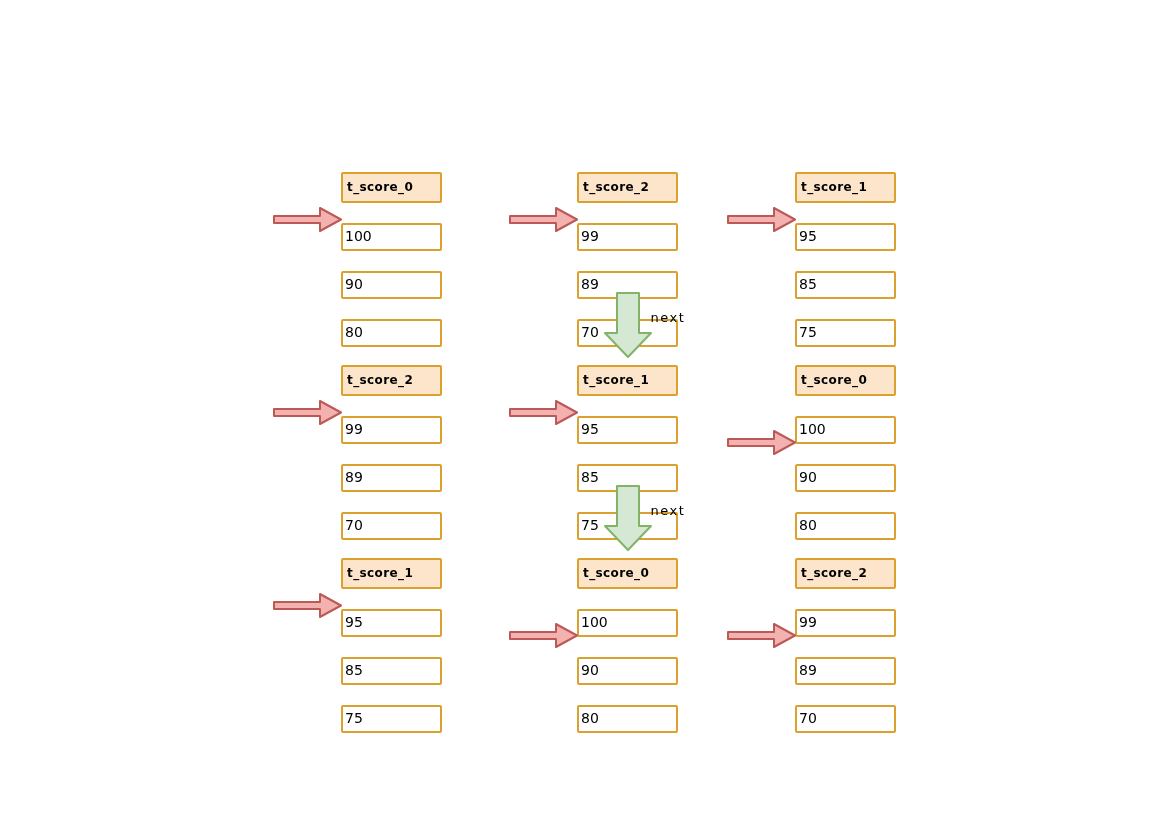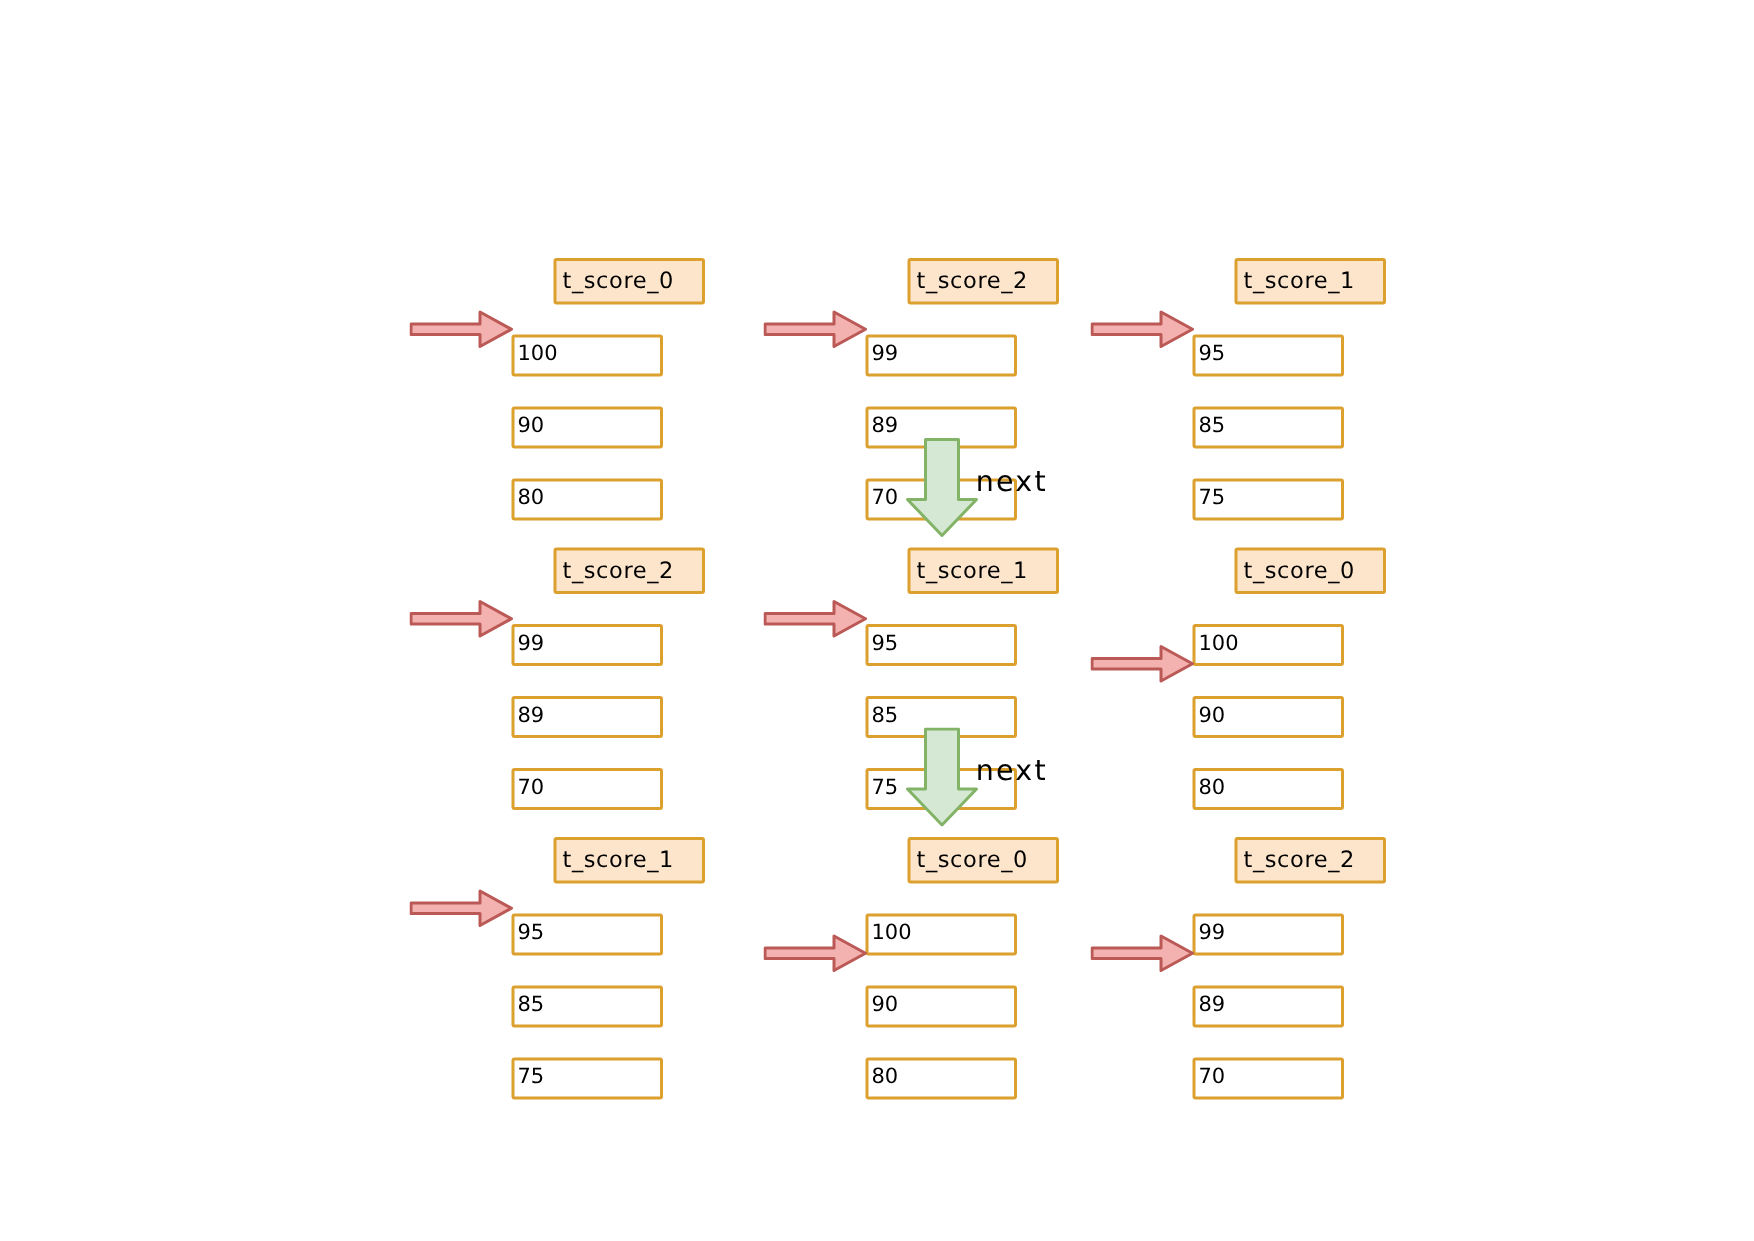--- a/index.html
+++ b/index.html
@@ -4,33 +4,33 @@
 <style>
   html,body{margin:0;padding:0;background:#ffffff;}
   #canvas{
     position:relative;width:1169px;height:827px;background:#ffffff;
     font-family:"DejaVu Sans",sans-serif;overflow:hidden;
   }
   .dtable{position:absolute;width:101px;}
   .thead{
     box-sizing:border-box;width:101px;height:31px;
     background:var(--hdr-fill);border:2px solid var(--tbl-border);
-    border-radius:2px;font-weight:normal;font-size:15px;line-height:26px;
+    border-radius:2px;font-weight:bold;font-size:12px;line-height:26px;
     padding-left:4px;letter-spacing:.4px;color:var(--txt);
-    white-space:nowrap;overflow:hidden;margin-left:28px;
+    white-space:nowrap;overflow:hidden;
   }
   .tcell{
     box-sizing:border-box;width:101px;height:28px;margin-top:20px;
     background:var(--cell-fill);border:2px solid var(--tbl-border);
     border-radius:2px;font-size:14px;line-height:23px;
     padding-left:2px;color:var(--txt);
   }
   .pointer-arrow,.next-arrow{position:absolute;display:block;}
   .next-label{
-    position:absolute;font-size:19px;color:var(--txt);
+    position:absolute;font-size:13px;color:var(--txt);
     letter-spacing:1.5px;white-space:nowrap;
   }
 </style>
 </head>
 <body>
 
 <div id="canvas" style="--hdr-fill: #FCE5CB; --tbl-border: #DCA02F; --cell-fill: #FFFFFF; --txt: #000000;">
     <div class="dtable" style="left: 341px; top: 172px;">
       <div class="thead">t_score_0</div>
       <div class="tcell">100</div>

